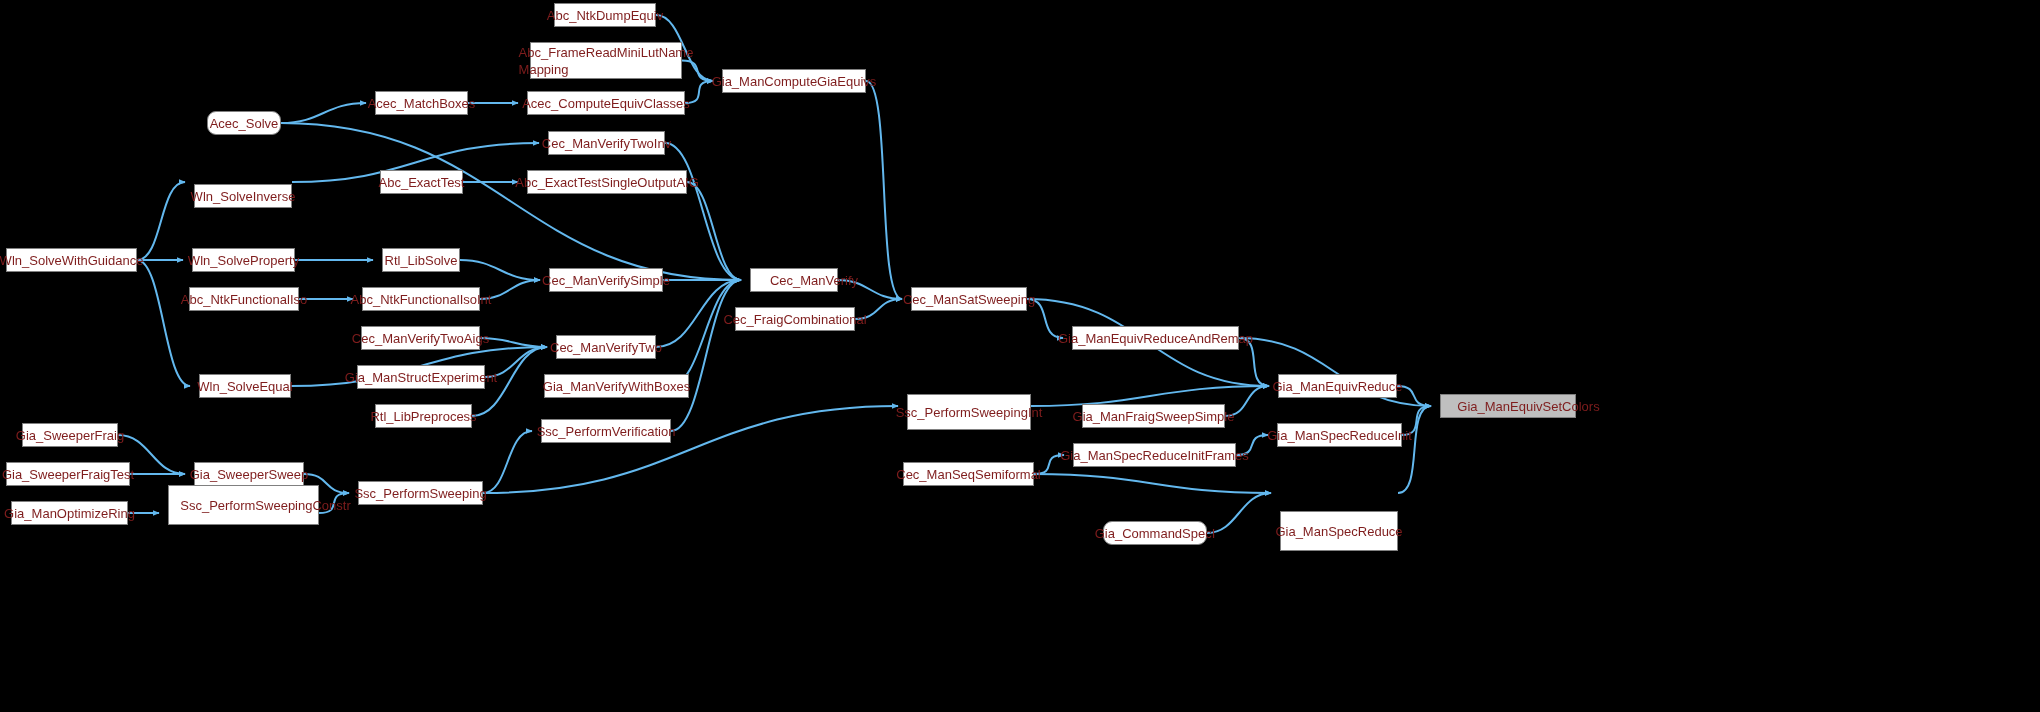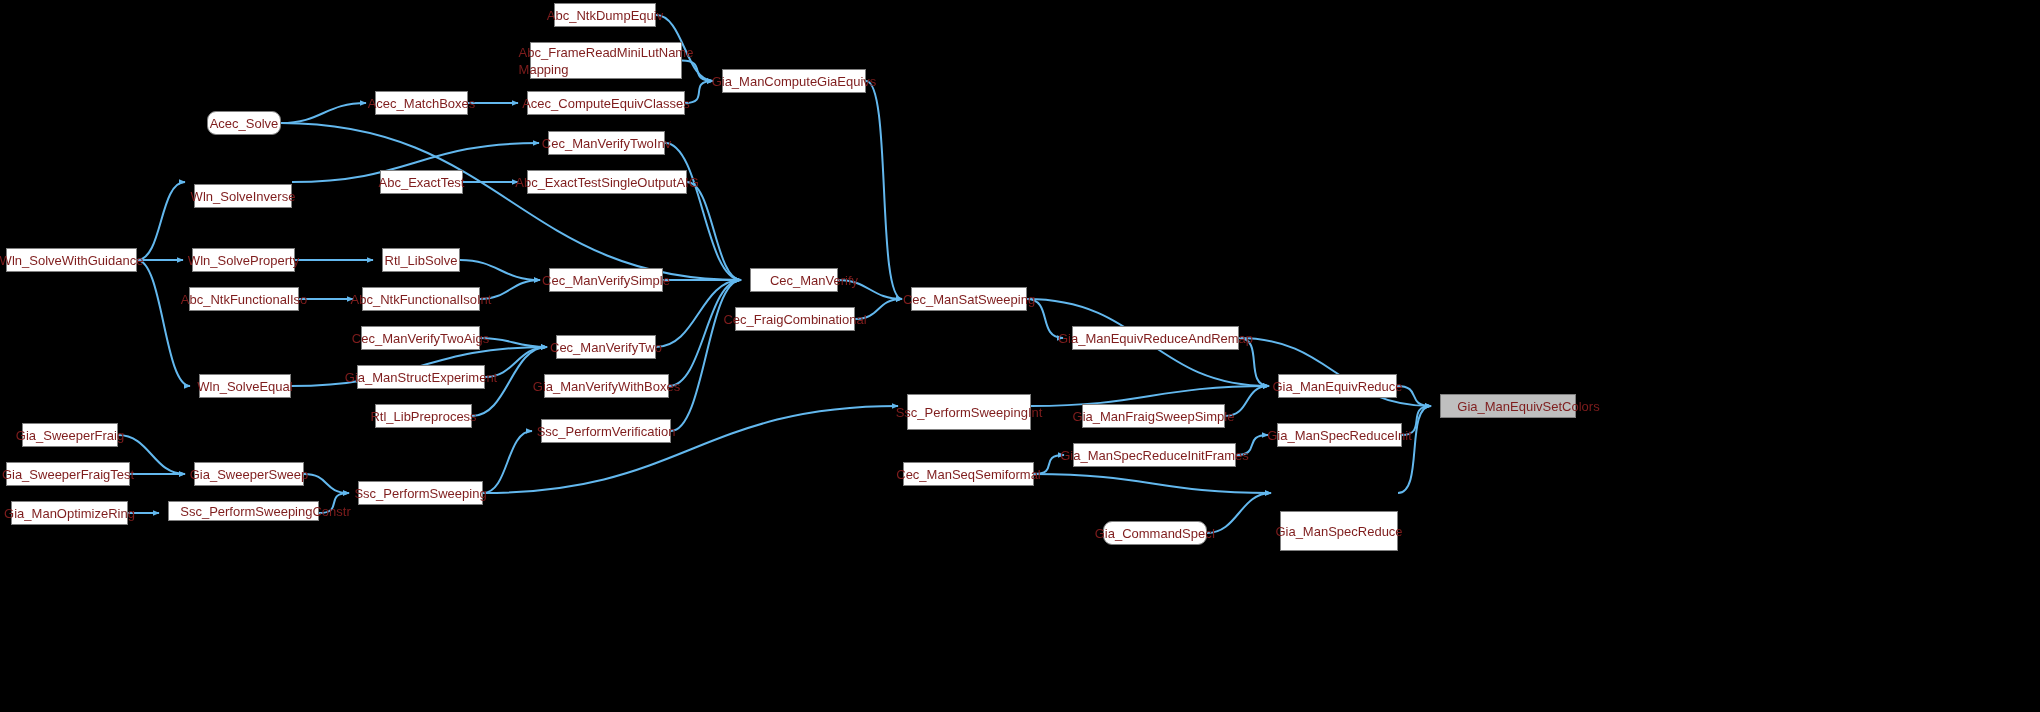--- a/index.html
+++ b/index.html
@@ -121,32 +121,32 @@
     <div class="node" style="left: 549px; top: 268px; width: 114px; height: 24px;">Cec_ManVerifySimple</div>
     <div class="node" style="left: 750px; top: 268px; width: 88px; height: 24px; padding-left: 40px;">Cec_ManVerify</div>
     <div class="node" style="left: 911px; top: 287px; width: 116px; height: 24px;">Cec_ManSatSweeping</div>
     <div class="node" style="left: 189px; top: 287px; width: 110px; height: 24px;">Abc_NtkFunctionalIso</div>
     <div class="node" style="left: 362px; top: 287px; width: 118px; height: 24px;">Abc_NtkFunctionalIsoInt</div>
     <div class="node" style="left: 735px; top: 307px; width: 120px; height: 24px;">Cec_FraigCombinational</div>
     <div class="node" style="left: 361px; top: 326px; width: 119px; height: 24px;">Cec_ManVerifyTwoAigs</div>
     <div class="node" style="left: 556px; top: 335px; width: 100px; height: 24px;">Cec_ManVerifyTwo</div>
     <div class="node" style="left: 1072px; top: 326px; width: 167px; height: 24px;">Gia_ManEquivReduceAndRemap</div>
     <div class="node" style="left: 357px; top: 365px; width: 128px; height: 24px;">Gia_ManStructExperiment</div>
-    <div class="node" style="left: 544px; top: 374px; width: 125px; height: 24px;">Gia_ManVerifyWithBoxes</div>
+    <div class="node" style="left: 544px; top: 374px; width: 145px; height: 24px;">Gia_ManVerifyWithBoxes</div>
     <div class="node" style="left: 199px; top: 374px; width: 92px; height: 24px;">Wln_SolveEqual</div>
     <div class="node" style="left: 1278px; top: 374px; width: 119px; height: 24px;">Gia_ManEquivReduce</div>
     <div class="node highlight" style="left: 1440px; top: 394px; width: 136px; height: 24px;">Gia_ManEquivSetColors</div>
     <div class="node" style="left: 375px; top: 404px; width: 97px; height: 24px;">Rtl_LibPreprocess</div>
     <div class="node" style="left: 907px; top: 394px; width: 124px; height: 36px;">Ssc_PerformSweepingInt</div>
     <div class="node" style="left: 1082px; top: 404px; width: 143px; height: 24px;">Gia_ManFraigSweepSimple</div>
     <div class="node" style="left: 541px; top: 419px; width: 130px; height: 24px;">Ssc_PerformVerification</div>
     <div class="node" style="left: 1277px; top: 423px; width: 125px; height: 24px;">Gia_ManSpecReduceInit</div>
     <div class="node" style="left: 22px; top: 423px; width: 96px; height: 24px;">Gia_SweeperFraig</div>
     <div class="node" style="left: 1073px; top: 443px; width: 163px; height: 24px;">Gia_ManSpecReduceInitFrames</div>
     <div class="node" style="left: 6px; top: 462px; width: 124px; height: 24px;">Gia_SweeperFraigTest</div>
     <div class="node" style="left: 194px; top: 462px; width: 110px; height: 24px;">Gia_SweeperSweep</div>
     <div class="node" style="left: 903px; top: 462px; width: 131px; height: 24px;">Cec_ManSeqSemiformal</div>
     <div class="node" style="left: 1280px; top: 481px; width: 118px; height: 40px; margin-top: 30px;">Gia_ManSpecReduce</div>
     <div class="node" style="left: 358px; top: 481px; width: 125px; height: 24px;">Ssc_PerformSweeping</div>
     <div class="node" style="left: 11px; top: 501px; width: 117px; height: 24px;">Gia_ManOptimizeRing</div>
-    <div class="node" style="left: 168px; top: 501px; width: 151px; height: 20px; padding-left: 44px;">Ssc_PerformSweepingConstr</div>
+    <div class="node" style="left: 168px; top: 485px; width: 151px; height: 40px; padding-left: 44px;">Ssc_PerformSweepingConstr</div>
     <div class="node" style="left: 1103px; top: 521px; width: 104px; height: 24px; border-radius: 9px;">Gia_CommandSpecI</div>
   </div>
 
 </body></html>

